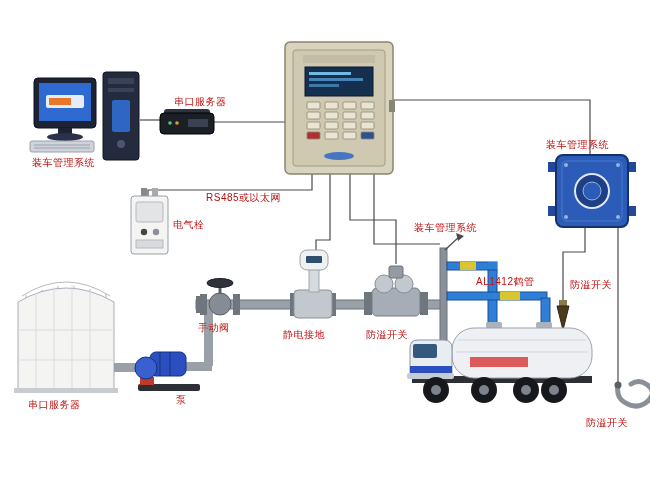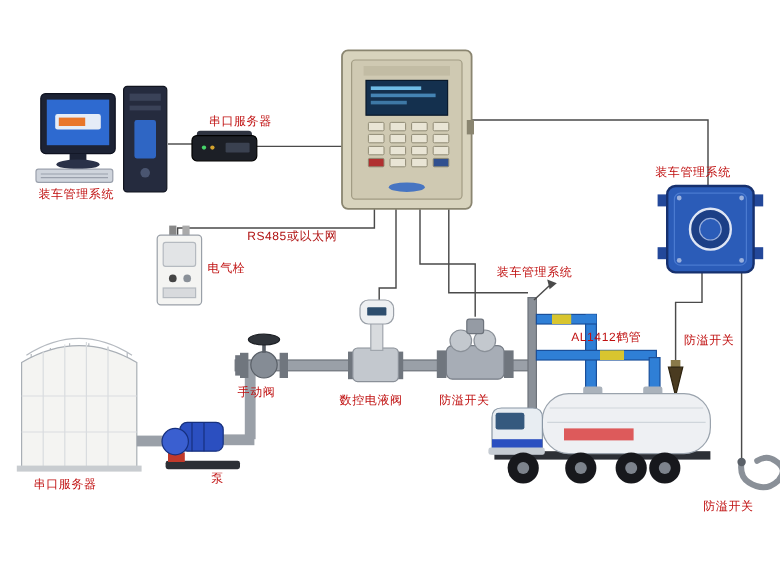--- a/index.html
+++ b/index.html
@@ -214,18 +214,18 @@
 
   <div class="lbl" style="left:32px;top:157px">装车管理系统</div>
   <div class="lbl" style="left:174px;top:96px">串口服务器</div>
   <div class="lbl small" style="left:206px;top:192px">RS485或以太网</div>
   <div class="lbl" style="left:546px;top:139px">装车管理系统</div>
   <div class="lbl" style="left:173px;top:219px">电气栓</div>
   <div class="lbl" style="left:414px;top:222px">装车管理系统</div>
   <div class="lbl" style="left:476px;top:276px">AL1412鹤管</div>
   <div class="lbl" style="left:570px;top:279px">防溢开关</div>
   <div class="lbl" style="left:198px;top:322px">手动阀</div>
-  <div class="lbl" style="left:283px;top:329px">数控电液阀</div>
+  <div class="lbl" style="left:283px;top:329px">静电接地</div>
   <div class="lbl" style="left:366px;top:329px">防溢开关</div>
   <div class="lbl" style="left:28px;top:399px">串口服务器</div>
   <div class="lbl" style="left:176px;top:394px">泵</div>
   <div class="lbl" style="left:586px;top:417px">防溢开关</div>
 </div>
 
 </body></html>

